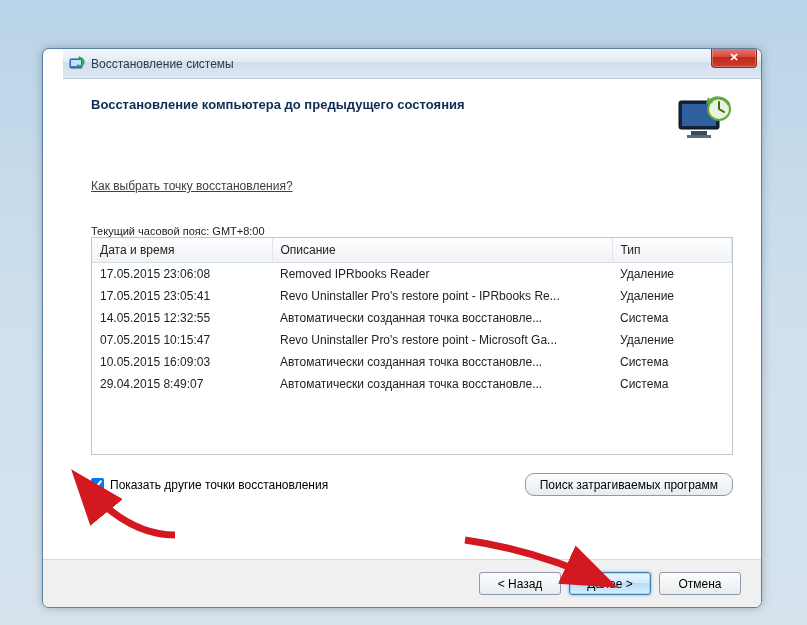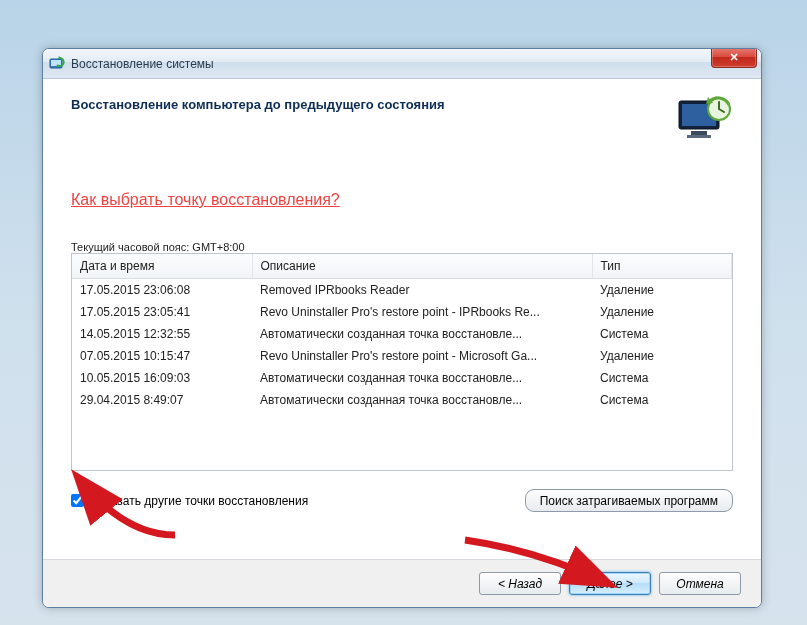--- a/index.html
+++ b/index.html
@@ -18,20 +18,21 @@
   position: absolute;
   left: 42px;
   top: 48px;
   width: 720px;
   height: 560px;
   border: 1px solid #5a7fa0;
   border-radius: 7px;
   background: #fff;
   box-shadow: 0 0 10px rgba(0,0,0,0.25);
   overflow: hidden;
+  padding-left: 20px;
 }
 .titlebar {
   height: 30px;
   background: linear-gradient(180deg, #f3f7fb 0%, #e2ebf3 45%, #cfdeec 46%, #dfe8f2 100%);
   border-bottom: 1px solid #b7c9da;
   display: flex;
   align-items: center;
   padding: 0 2px 0 6px;
   position: relative;
 }
@@ -58,22 +59,22 @@
   display: flex; align-items: flex-start; gap: 26px;
 }
 .heading {
   font-size: 13px; font-weight: bold; color: #0e2e55; flex: 1;
   padding-top: 2px;
 }
 .restore-icon {
   width: 56px; height: 48px; flex-shrink: 0;
 }
 .link {
-  color: #ef4444; text-decoration: underline; cursor: pointer;
-  display: inline-block; margin-top: 48px; font-size: 16px;
+  color: #404040; text-decoration: underline; cursor: pointer;
+  display: inline-block; margin-top: 36px; font-size: 12px;
 }
 .tz {
   margin-top: 32px; font-size: 11px; color: #222;
 }
 .table-box {
   border: 1px solid #bfc6cd;
   height: 218px;
   background: #fff;
 }
 table {
@@ -125,21 +126,20 @@
   display: flex; align-items: center; justify-content: flex-end;
   padding: 0 20px; gap: 8px;
 }
 .btn {
   min-width: 82px; height: 23px;
   font-size: 12px;
   border: 1px solid #8e9aa9;
   background: linear-gradient(180deg,#fdfdfd,#e8ecef);
   border-radius: 3px;
   cursor: pointer;
-  font-style: italic;
 }
 .btn.default {
   border: 1px solid #3c7fb1;
   box-shadow: 0 0 3px rgba(60,160,230,0.8), inset 0 0 0 1px rgba(120,200,255,0.6);
   background: linear-gradient(180deg,#eef8ff,#cfe9fb 48%,#b6ddf7 50%,#d7eefc);
 }
 
 .arrow {
   position: absolute; pointer-events: none; z-index: 50;
 }

